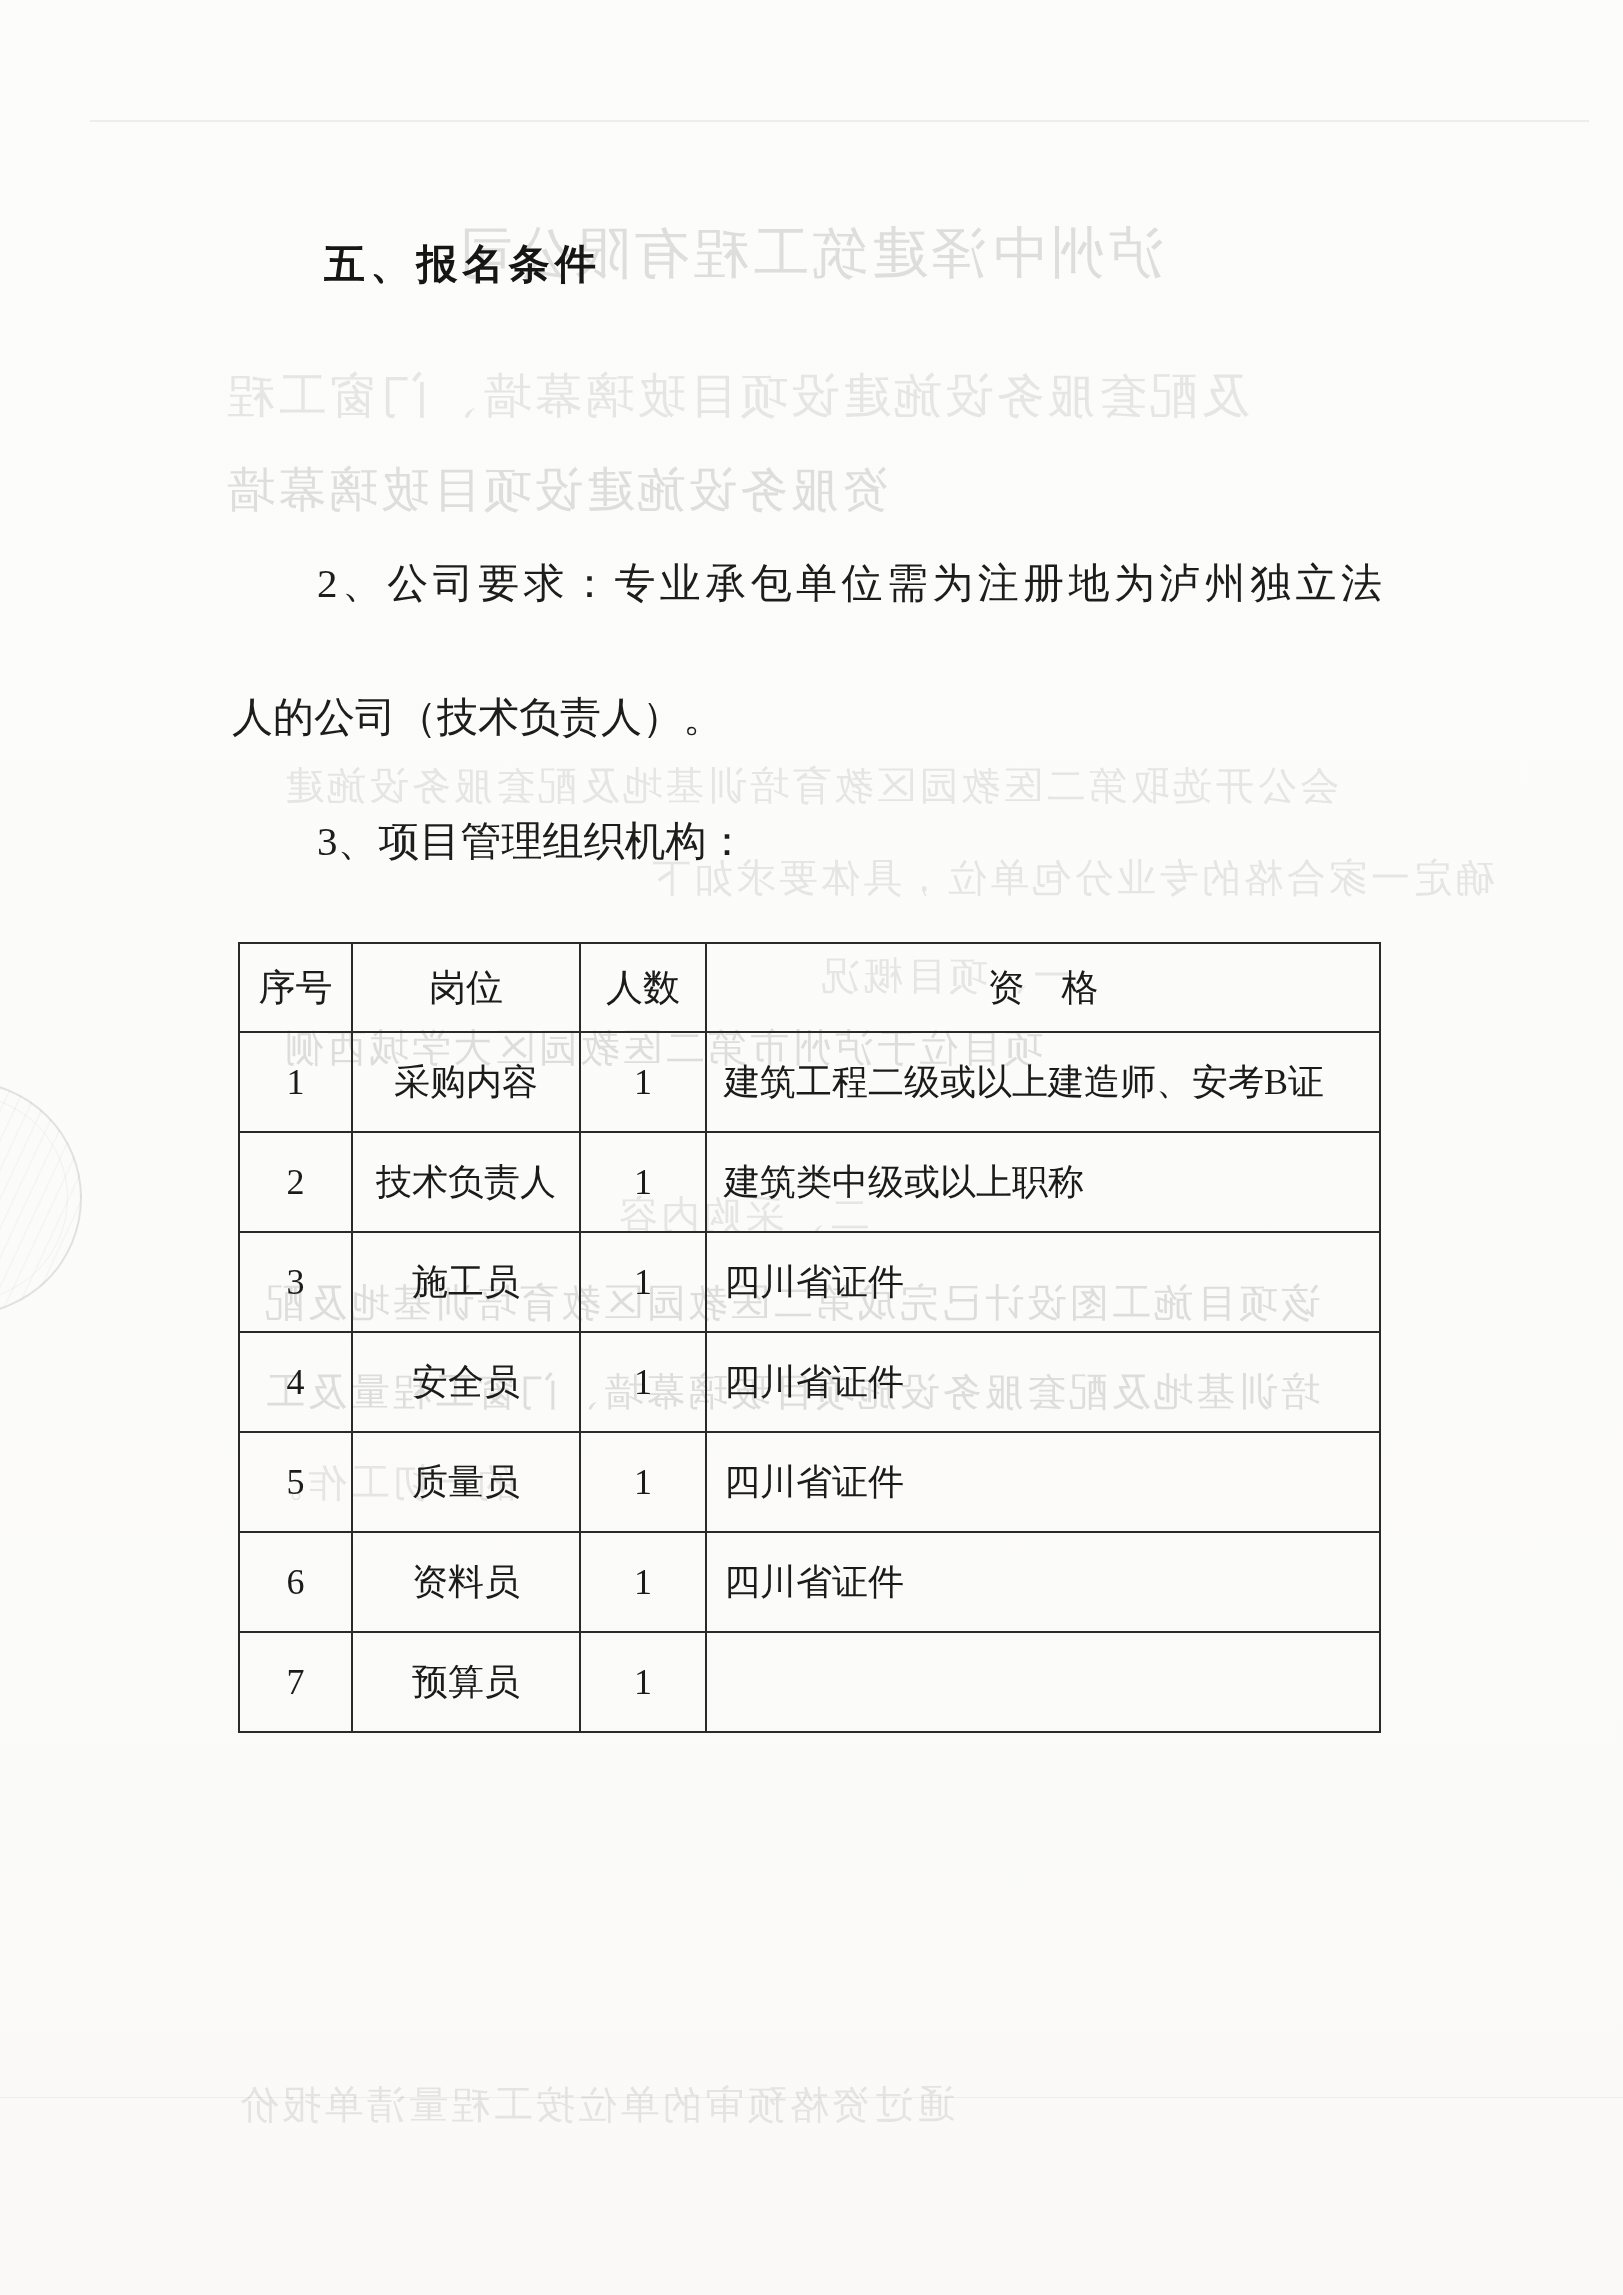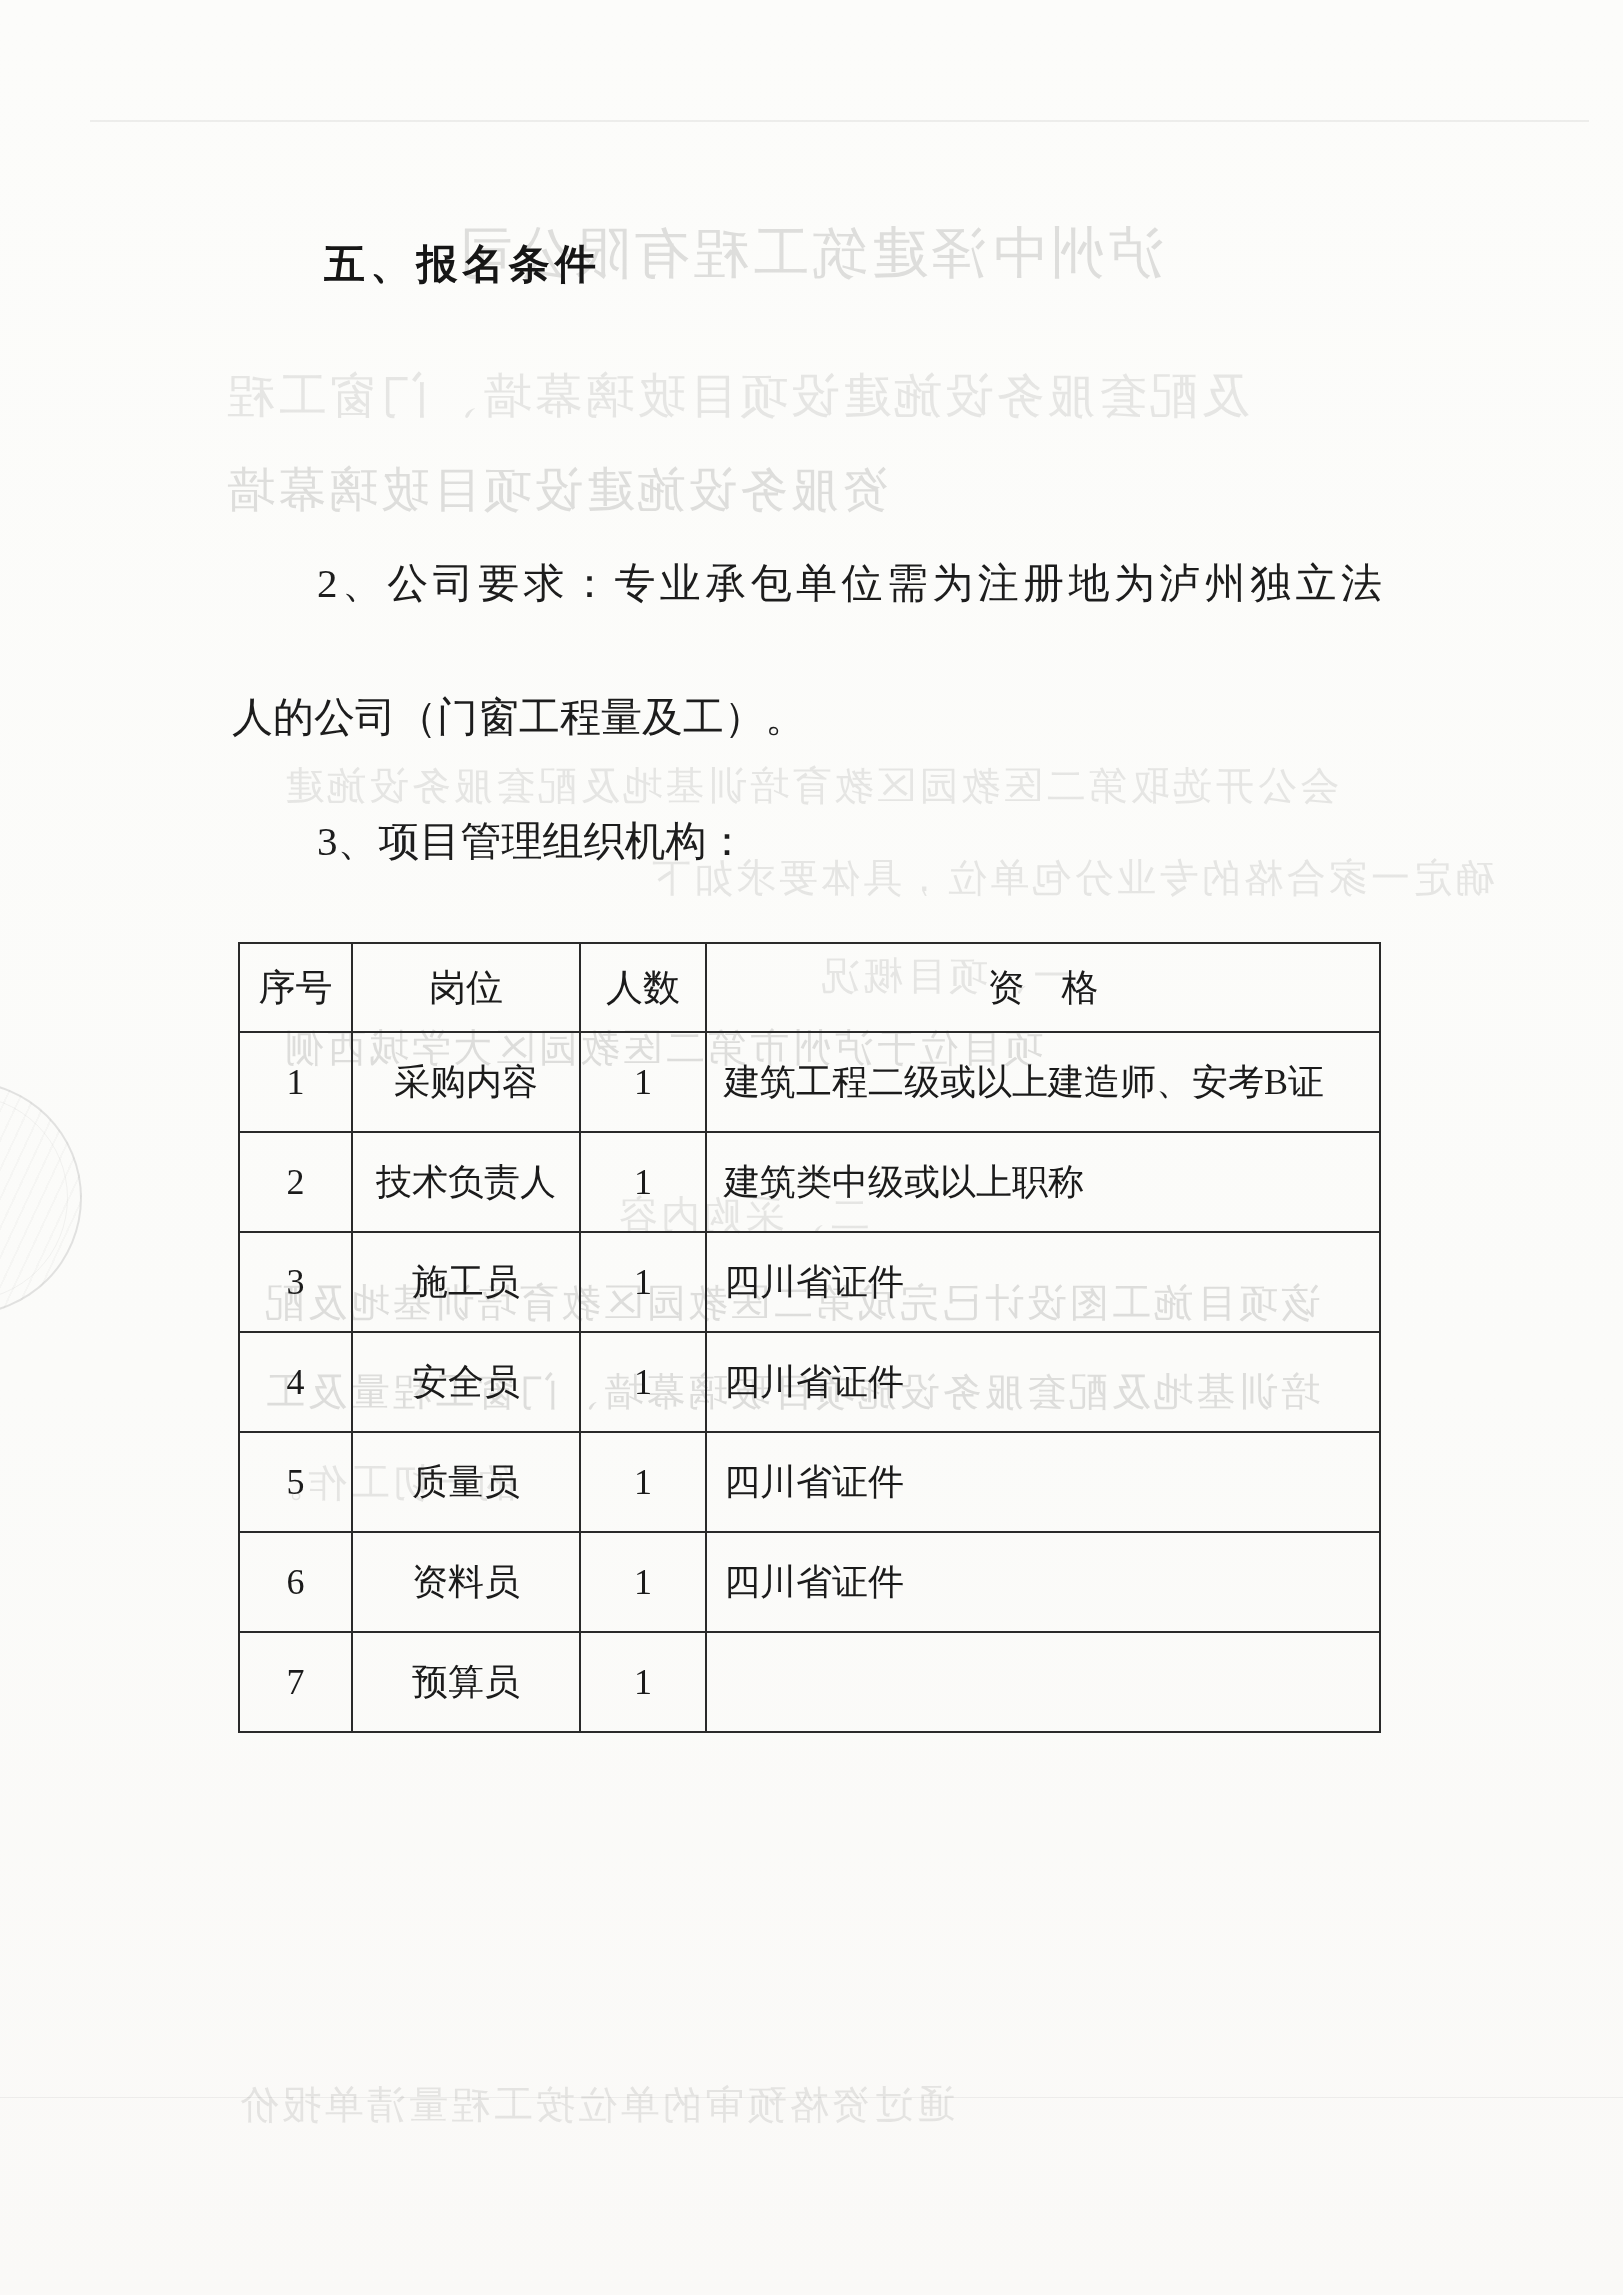--- a/index.html
+++ b/index.html
@@ -94,21 +94,21 @@
   <div class="ghost dk" style="top:1021px;left:281px;font-size:39px;">项目位于泸州市第二医教园区大学城西侧</div>
   <div class="ghost" style="top:1188px;left:615px;font-size:39px;">二、采购内容</div>
   <div class="ghost dk" style="top:1276px;left:262px;font-size:39px;">该项目施工图设计已完成第二医教园区教育培训基地及配</div>
   <div class="ghost dk" style="top:1365px;left:262px;font-size:39px;">培训基地及配套服务设施项目玻璃幕墙、门窗工程量及工</div>
   <div class="ghost" style="top:1456px;left:262px;font-size:39px;">的一切工作。</div>
   <div class="ghost" style="top:2078px;left:236px;font-size:39px;">通过资格预审的单位按工程量清单报价</div>
 
   <div class="heading fg">五、报名条件</div>
 
   <div class="line fg ind fill" style="top:505px;">2、公司要求：专业承包单位需为注册地为泸州独立法</div>
-  <div class="line fg" style="top:592px;">人的公司（门窗工程量及工）。</div>
+  <div class="line fg" style="top:592px;">人的公司（技术负责人）。</div>
   <div class="line fg ind" style="top:669px;">3、项目管理组织机构：</div>
 
   <table class="qtable fg">
     <colgroup>
         <col class="c1">
         <col class="c2">
         <col class="c3">
         <col class="c4">
       </colgroup>
     <thead>

